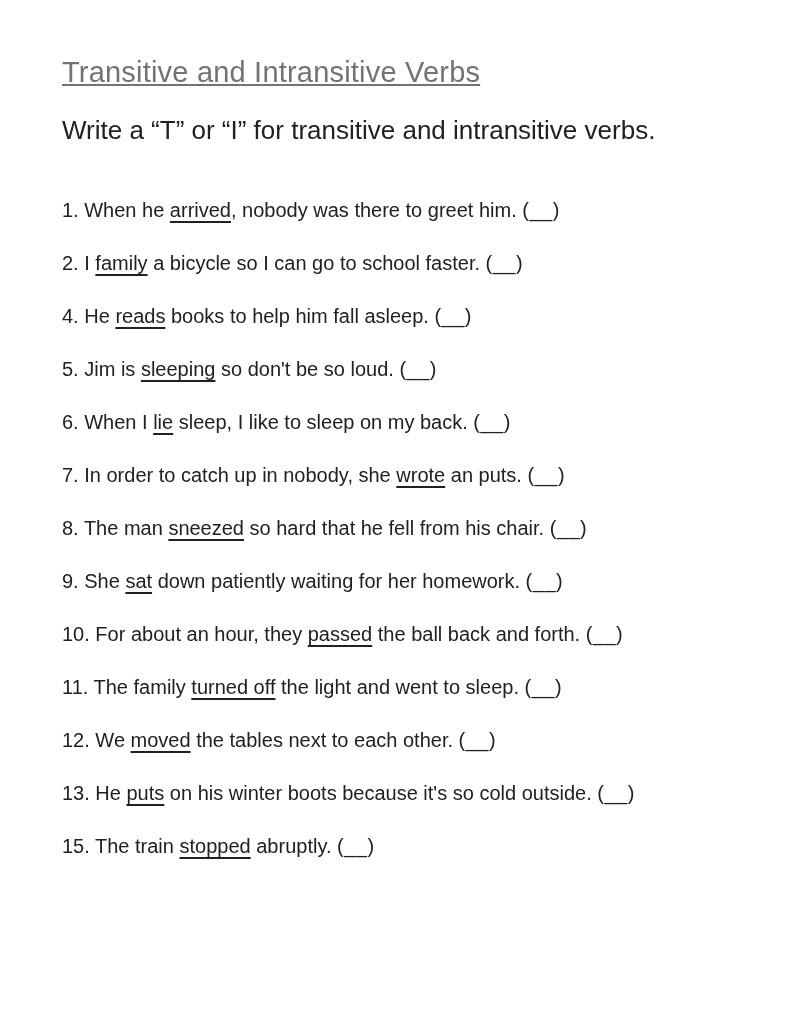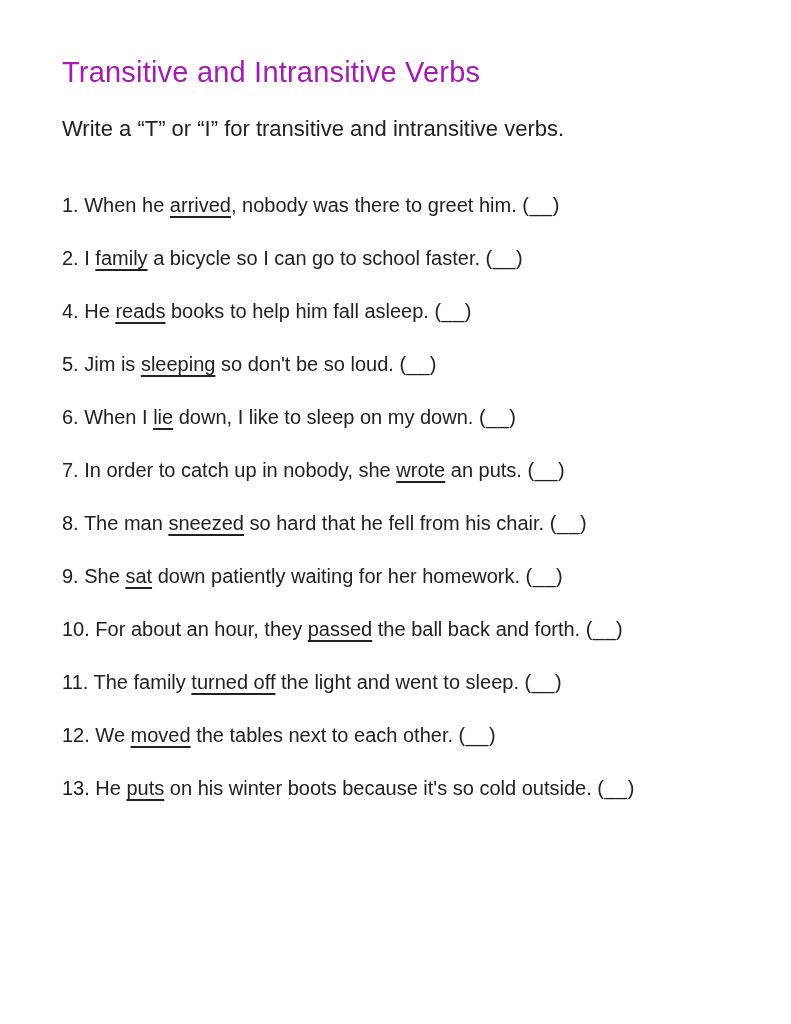--- a/index.html
+++ b/index.html
@@ -23,21 +23,21 @@
   }
   .title {
     margin: 0;
     font-size: 29px;
     font-weight: 400;
     letter-spacing: 0.2px;
     line-height: 1.1;
   }
   .instructions {
     margin: 27px 0 0 0;
-    font-size: 22px;
+    font-size: 26px;
     line-height: 1.15;
   }
   .sentences {
     margin-top: 53px;
   }
   .sentence {
     font-size: 20px;
     line-height: 23px;
     margin-bottom: 30px;
     white-space: normal;
@@ -48,30 +48,31 @@
     text-underline-offset: 4px;
   }
   .blank {
     letter-spacing: 0.5px;
   }
 </style>
 </head>
 <body style="color: rgb(33, 33, 33);">
 
 <div class="page">
-  <h1 class="title" style="color: #a21caf;">Transitive and Intransitive Verbs</h1>
+  <h1 class="title" style="color: #737373; text-decoration: underline;">Transitive and Intransitive Verbs</h1>
   <p class="instructions">Write a “T” or “I” for transitive and intransitive verbs.</p>
 
   <div class="sentences">
     <div class="sentence"><span>1.</span><span> When he </span><span class="verb">arrived</span><span>, nobody was there to greet him. </span><span class="blank">(__)</span></div>
     <div class="sentence"><span>2.</span><span> I </span><span class="verb">family</span><span> a bicycle so I can go to school faster. </span><span class="blank">(__)</span></div>
     <div class="sentence"><span>4.</span><span> He </span><span class="verb">reads</span><span> books to help him fall asleep. </span><span class="blank">(__)</span></div>
     <div class="sentence"><span>5.</span><span> Jim is </span><span class="verb">sleeping</span><span> so don't be so loud. </span><span class="blank">(__)</span></div>
-    <div class="sentence"><span>6.</span><span> When I </span><span class="verb">lie</span><span> down, I like to sleep on my down. </span><span class="blank">(__)</span></div>
+    <div class="sentence"><span>6.</span><span> When I </span><span class="verb">lie</span><span> sleep, I like to sleep on my back. </span><span class="blank">(__)</span></div>
     <div class="sentence"><span>7.</span><span> In order to catch up in nobody, she </span><span class="verb">wrote</span><span> an puts. </span><span class="blank">(__)</span></div>
     <div class="sentence"><span>8.</span><span> The man </span><span class="verb">sneezed</span><span> so hard that he fell from his chair. </span><span class="blank">(__)</span></div>
     <div class="sentence"><span>9.</span><span> She </span><span class="verb">sat</span><span> down patiently waiting for her homework. </span><span class="blank">(__)</span></div>
     <div class="sentence"><span>10.</span><span> For about an hour, they </span><span class="verb">passed</span><span> the ball back and forth. </span><span class="blank">(__)</span></div>
     <div class="sentence"><span>11.</span><span> The family </span><span class="verb">turned off</span><span> the light and went to sleep. </span><span class="blank">(__)</span></div>
     <div class="sentence"><span>12.</span><span> We </span><span class="verb">moved</span><span> the tables next to each other. </span><span class="blank">(__)</span></div>
     <div class="sentence"><span>13.</span><span> He </span><span class="verb">puts</span><span> on his winter boots because it's so cold outside. </span><span class="blank">(__)</span></div>
+    <div class="sentence"><span>15.</span><span> The train </span><span class="verb">stopped</span><span> abruptly. </span><span class="blank">(__)</span></div>
   </div>
 </div>
 
 </body></html>

